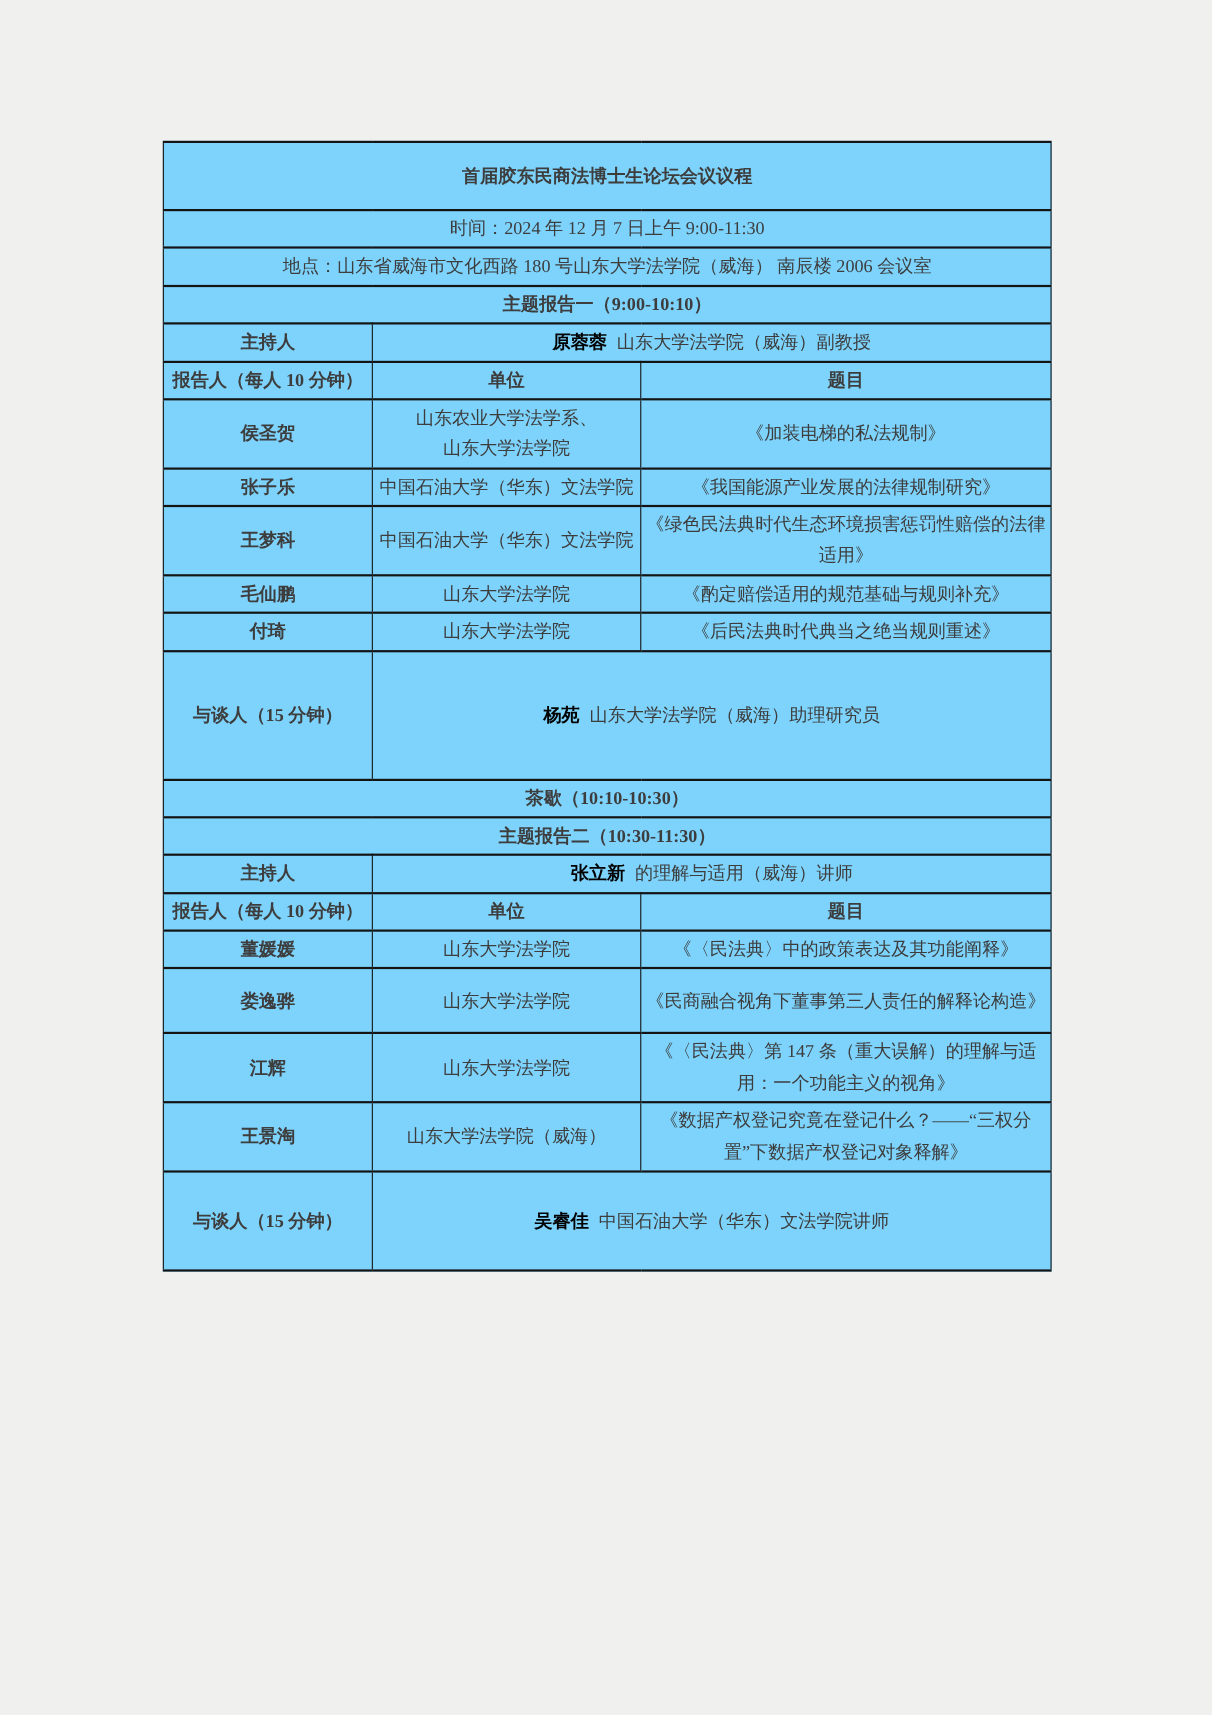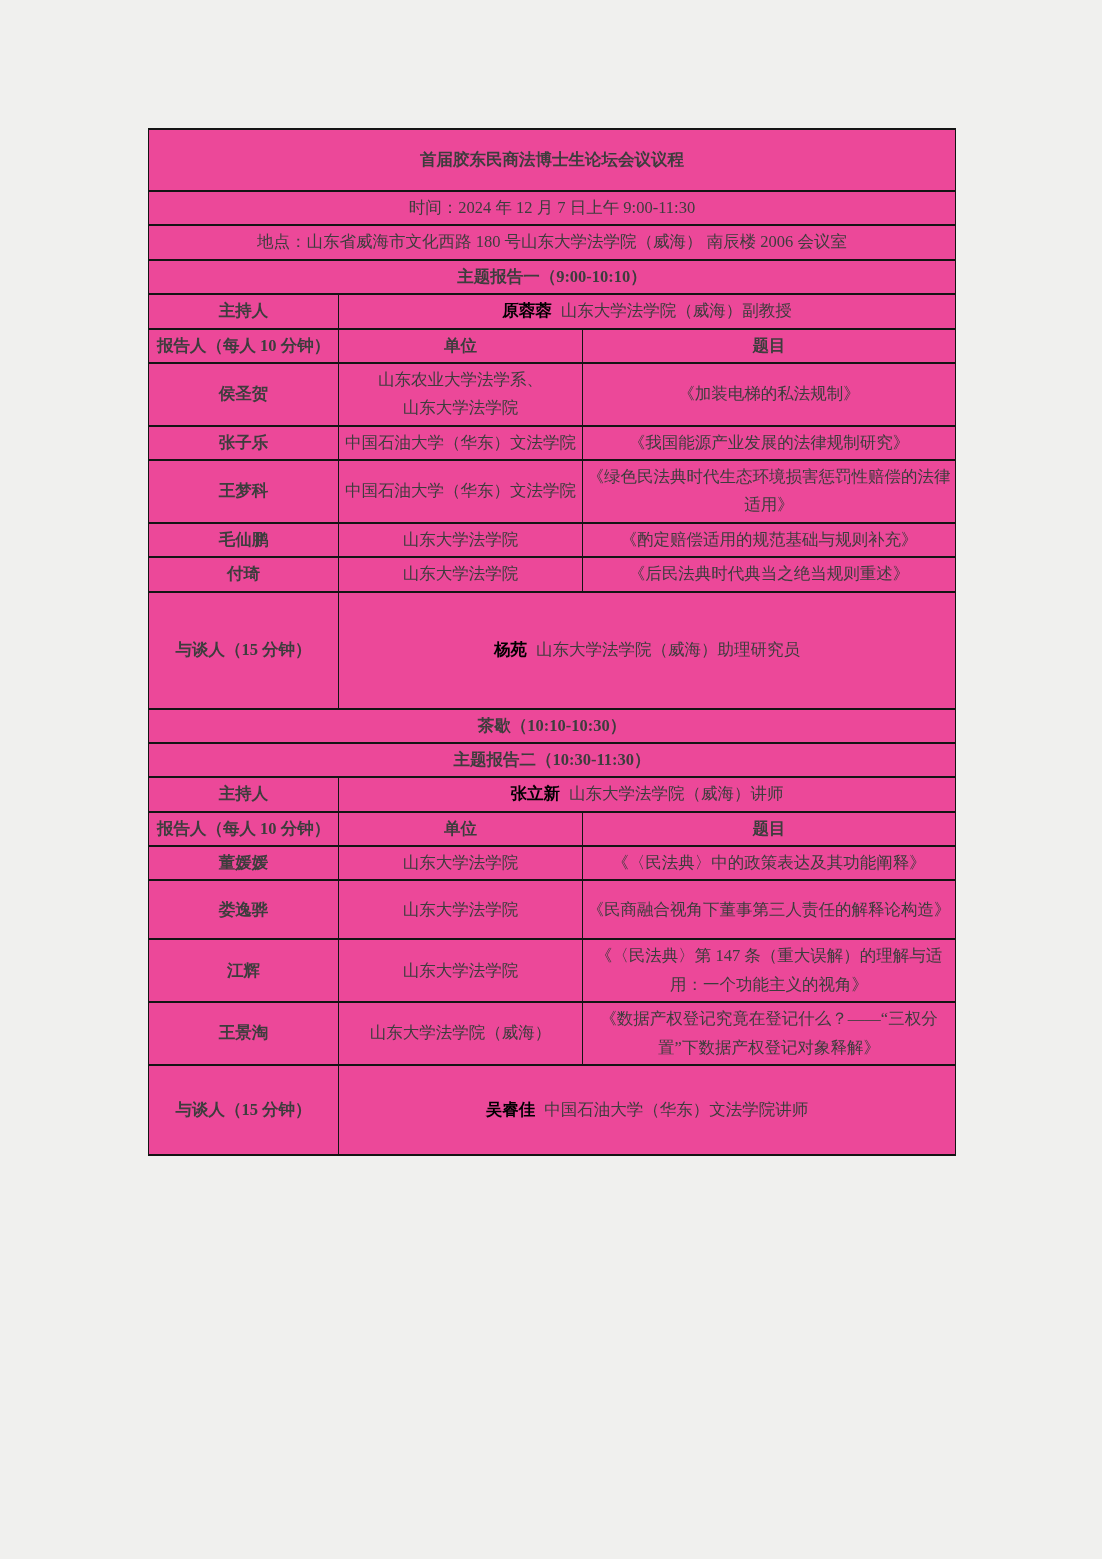--- a/index.html
+++ b/index.html
@@ -15,21 +15,21 @@
     background: #f0f0ee;
     overflow: hidden;
   }
   table.agenda {
     position: absolute;
     left: 148px;
     top: 128px;
     width: 807px;
     border-collapse: collapse;
     table-layout: fixed;
-    background: #ec4899;
+    background: #7dd3fc;
   }
   table.agenda td {
     border: 1.5px solid #141414;
     border-top-width: 2px;
     border-bottom-width: 2px;
     padding: 2px 4px;
     text-align: center;
     vertical-align: middle;
     font-size: 16.5px;
     line-height: 1.72;
@@ -151,21 +151,21 @@
       <td colspan="3" class="sec">茶歇（10:10-10:30）</td>
     </tr>
 
     <tr style="height:30px">
       <td colspan="3" class="sec">主题报告二（10:30-11:30）</td>
     </tr>
 
     <tr style="height:30px">
       <td class="lbl">主持人</td>
       <td colspan="2">
-        <span class="person">张立新</span><span class="aff">山东大学法学院（威海）讲师</span>
+        <span class="person">张立新</span><span class="aff">的理解与适用（威海）讲师</span>
       </td>
     </tr>
 
     <tr style="height:29px">
       <td class="lbl">报告人（每人 10 分钟）</td>
       <td class="lbl">单位</td>
       <td class="lbl">题目</td>
     </tr>
 
     <tr style="height:30px">

